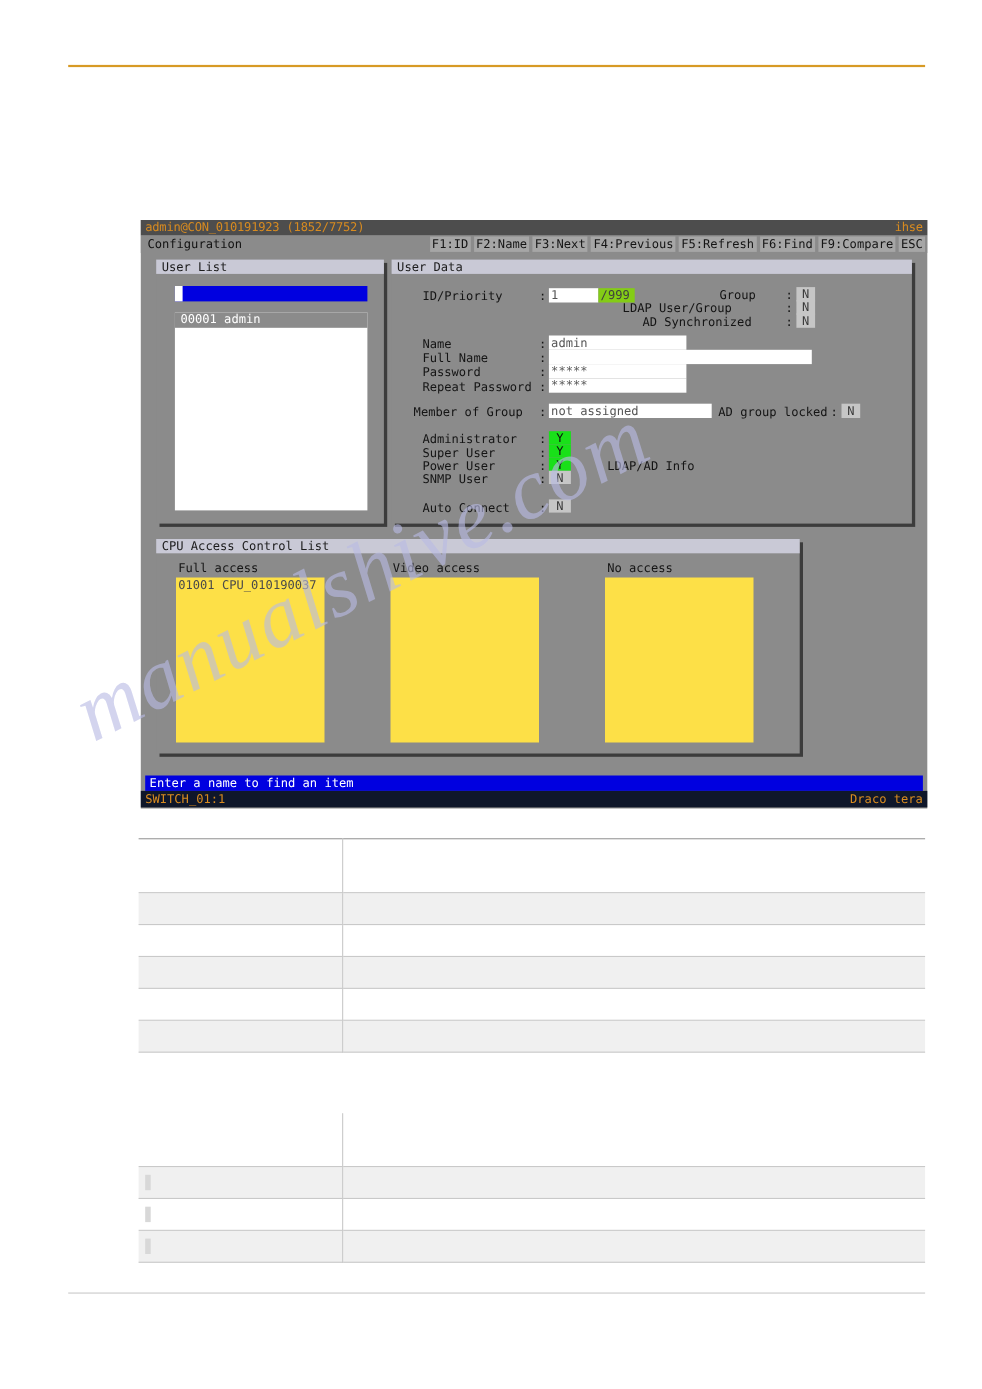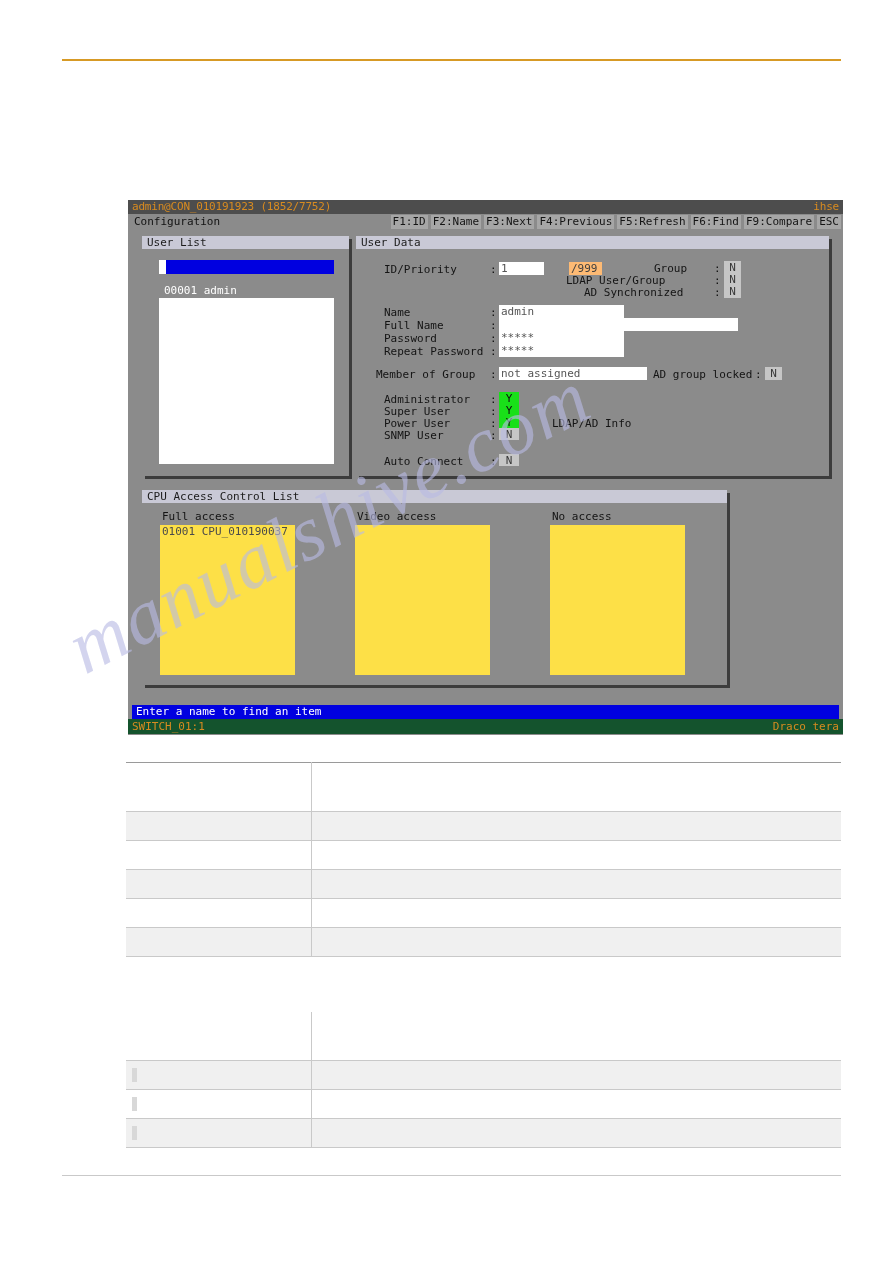--- a/index.html
+++ b/index.html
@@ -183,21 +183,21 @@
     position: absolute;
     background: #ffffff;
     color: #555;
     font-size: 11px;
     line-height: 13px;
     padding-left: 2px;
     box-sizing: border-box;
     white-space: nowrap;
     overflow: hidden;
   }
-  .val-box.dim { background: #fdba74; color: #3f3f3f; margin-left: 25px; }
+  .val-box.dim { background: #84cc16; color: #3f3f3f; }
   .val-box.flag { background: #c6c6c6; color: #3a3a3a; text-align: center; padding-left: 0; }
   .val-box.flag-yes { background: #19e019; color: #0d0d0d; text-align: center; padding-left: 0; }
   .plain-text {
     position: absolute;
     color: #141414;
     font-size: 11px;
     line-height: 13px;
     white-space: nowrap;
   }
 
@@ -254,21 +254,21 @@
     color: #ffffff;
     font-size: 11px;
     line-height: 14px;
     padding-left: 4px;
     box-sizing: border-box;
   }
   .osd-status {
     position: absolute;
     left: 0; top: 519px;
     width: 715px; height: 15px;
-    background: #14532d;
+    background: #0f172a;
     color: #d88b20;
     font-size: 11px;
     line-height: 15px;
   }
   .osd-status .st-left { position: absolute; left: 4px; top: 0; }
   .osd-status .st-right { position: absolute; right: 4px; top: 0; }
 
   
   .doc-table {
     position: absolute;

